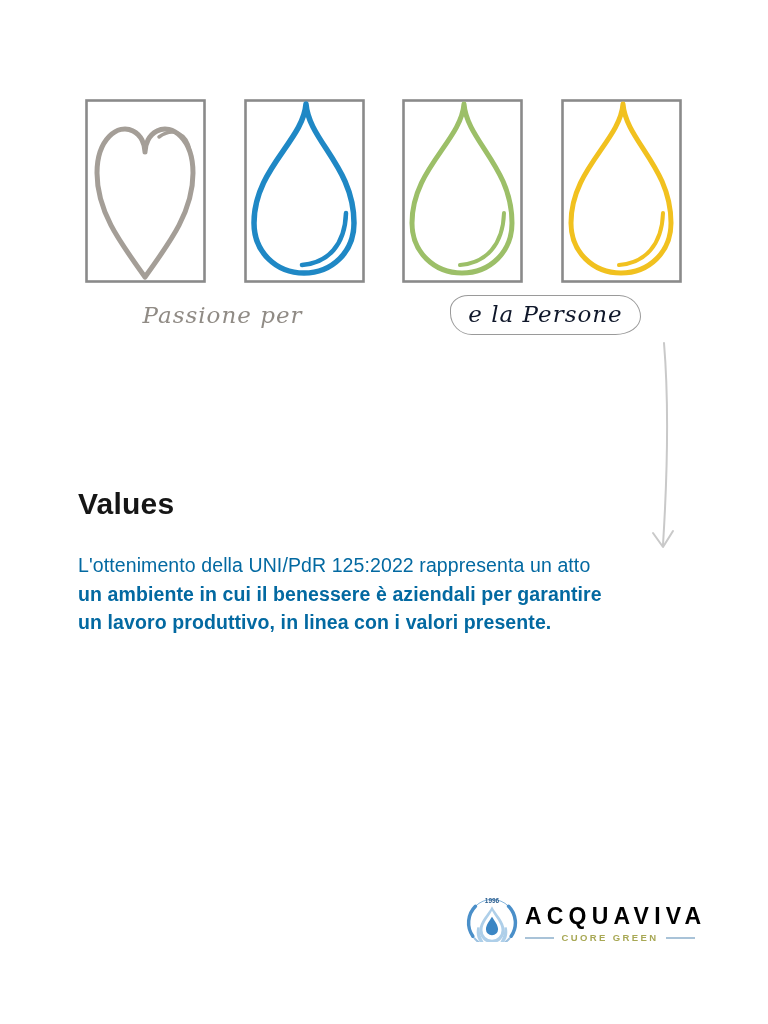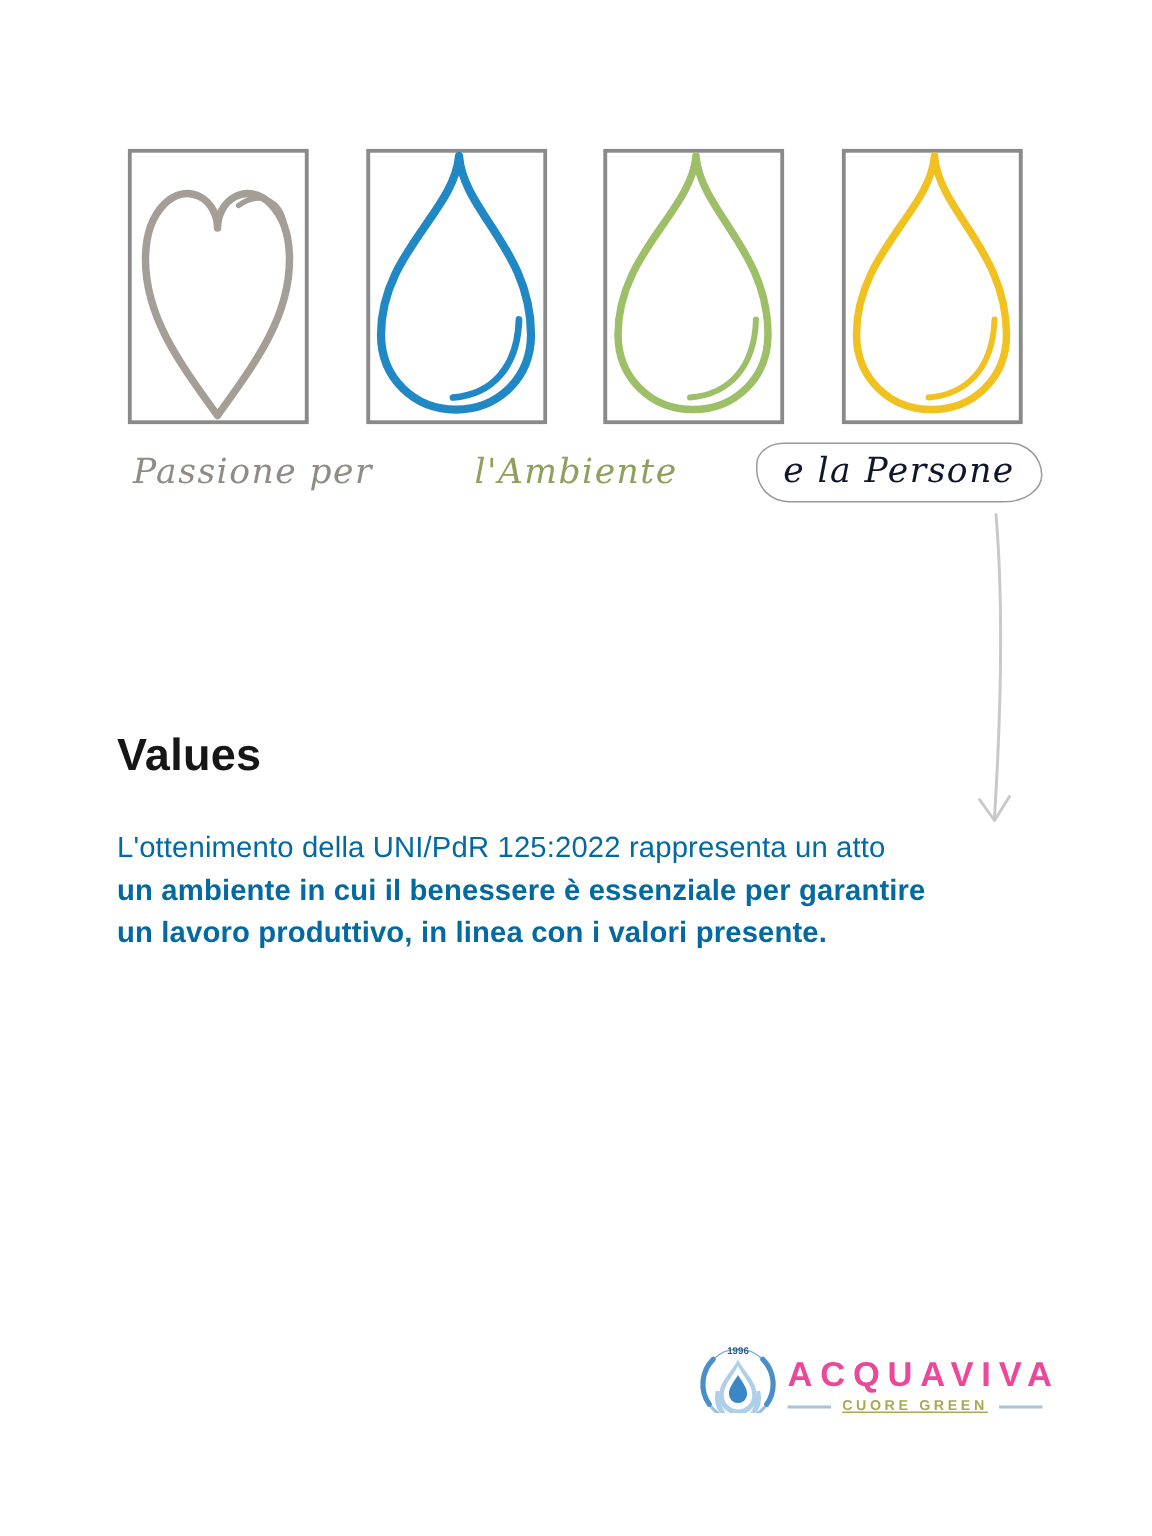--- a/index.html
+++ b/index.html
@@ -101,38 +101,35 @@
         <path d="M102 114 C101 146 84 164 58 166" fill="none" stroke-width="4" stroke-linecap="round" stroke="#f1c11f"></path>
       </svg>
     </div>
   </div>
 
   <div class="labels-row">
     <div class="label-cell">
       <span class="script-label" style="color: rgb(144, 139, 133);">Passione per</span>
     </div>
     <div class="label-cell">
-      <span class="script-label" style="color: rgb(141, 160, 92);">l'Ambiente</span>
-    </div>
-    <div class="label-cell">
       <span class="label-pill">
         <span class="script-label" style="color: #0f172a;">e la Persone</span>
       </span>
     </div>
   </div>
 
   <svg class="annotation-arrow" width="52" height="224" viewBox="0 0 52 224">
     <path d="M26 2 C31 62 29 140 25 204" fill="none" stroke-width="2" stroke-linecap="round" stroke="#c9c9c9"></path>
     <path d="M15 192 L25 206 L35 190" fill="none" stroke-width="2" stroke-linecap="round" stroke-linejoin="round" stroke="#c9c9c9"></path>
   </svg>
 
   <div class="values-block">
     <h2 class="values-heading">Values</h2>
     <div class="para-line">L'ottenimento della UNI/PdR 125:2022 rappresenta un atto</div>
-    <div class="para-line bold">un ambiente in cui il benessere è essenziale per garantire</div>
+    <div class="para-line bold">un ambiente in cui il benessere è aziendali per garantire</div>
     <div class="para-line bold">un lavoro produttivo, in linea con i valori presente.</div>
   </div>
 
   <div class="logo">
     <svg class="logo-badge" width="52" height="70" viewBox="0 0 60 80">
       <circle cx="30" cy="34" r="27" fill="none" stroke="#7fb0d8" stroke-width="1.1"></circle>
       <path d="M10.9 14.9 A27 27 0 0 0 7.9 49.5" fill="none" stroke="#4a8fc9" stroke-width="4" stroke-linecap="round"></path>
       <path d="M49.1 14.9 A27 27 0 0 1 52.1 49.5" fill="none" stroke="#4a8fc9" stroke-width="4" stroke-linecap="round"></path>
       <path d="M9.3 51.4 A27 27 0 0 0 50.7 51.4" fill="none" stroke="#9cc1e0" stroke-width="2.4"></path>
       <text x="30" y="11" text-anchor="middle" font-size="7.5" fill="#2a5d8f" font-family="Liberation Sans, sans-serif" font-weight="bold">1996</text>
@@ -143,21 +140,21 @@
       <path d="M47 39 C49.5 50 45 58 36.5 61 C42.5 53 44.5 46 44.2 39.5 Z" fill="#aecfe9"></path>
       <g stroke="#7fb0d8" stroke-width="1.4" stroke-linecap="round">
         <line x1="19" y1="66" x2="16" y2="72"></line>
         <line x1="24.5" y1="68" x2="23" y2="74"></line>
         <line x1="30" y1="69" x2="30" y2="75"></line>
         <line x1="35.5" y1="68" x2="37" y2="74"></line>
         <line x1="41" y1="66" x2="44" y2="72"></line>
       </g>
     </svg>
     <div class="logo-text">
-      <div class="logo-brand" style="color: #ec4899;">ACQUAVIVA</div>
+      <div class="logo-brand" style="color: #000000;">ACQUAVIVA</div>
       <div class="logo-tagline-row">
         <span class="rule"></span>
         <span class="logo-tagline" style="color: rgb(168, 168, 85);">CUORE GREEN</span>
         <span class="rule"></span>
       </div>
     </div>
   </div>
 
 </div>
 

